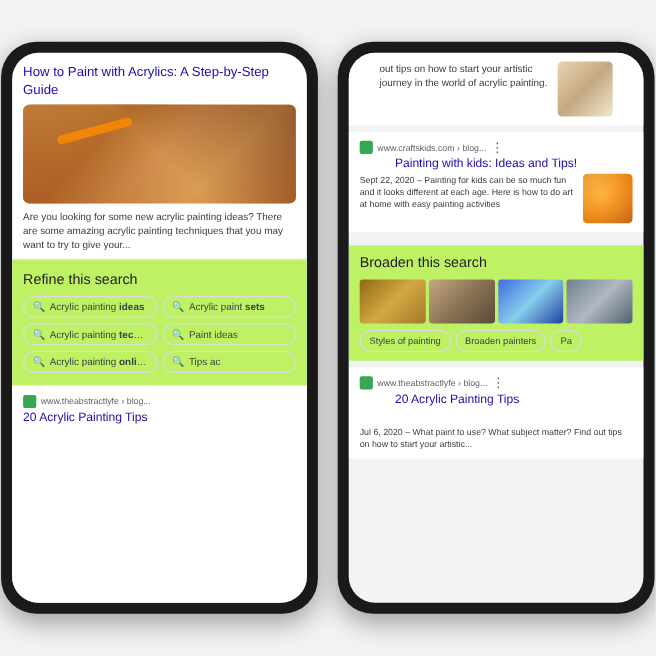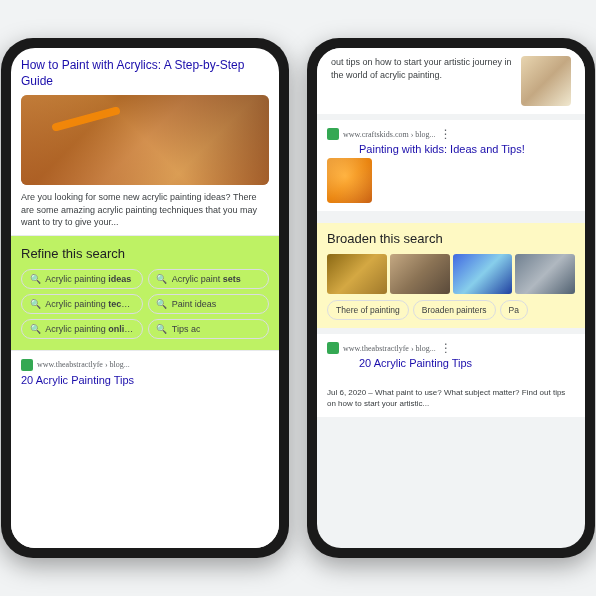--- a/index.html
+++ b/index.html
@@ -138,33 +138,32 @@
     .favicon {
       width: 12px;
       height: 12px;
       background: #34a853;
       border-radius: 2px;
       flex-shrink: 0;
     }
     .source-text {
       font-size: 8px;
       color: #5f6368;
-      font-family: Liberation Serif, serif;
     }
     .bottom-result-title {
       font-size: 11px;
       color: #1a0dab;
       font-weight: 500;
     }
     
     .right-screen {
       background: #f1f3f4;
     }
     .top-result-snippet {
-      padding: 8px 14px;
+      padding: 8px 28px;
       background: #fff;
       display: flex;
       gap: 8px;
       align-items: flex-start;
     }
     .top-snippet-text {
       font-size: 9px;
       color: #3c4043;
       line-height: 1.4;
       flex: 1;
@@ -205,21 +204,21 @@
       position: relative;
       overflow: hidden;
     }
     .right-thumb::after {
       content: '';
       position: absolute;
       inset: 0;
       background: radial-gradient(circle at 40% 40%, rgba(255,200,100,0.6), rgba(180,80,0,0.4));
     }
     .broaden-section {
-      background: #fef9c3;
+      background: #bef264;
       padding: 8px 10px;
       margin: 6px 0;
     }
     .broaden-images {
       display: flex;
       gap: 3px;
       margin-bottom: 6px;
     }
     .broaden-img {
       flex: 1;
@@ -334,34 +333,35 @@
       </div>
 
       <div class="right-card">
         <div class="source-line">
           <div class="favicon"></div>
           <span class="source-text">www.craftskids.com › blog...</span>
           <span class="menu-dots">⋮</span>
         </div>
         <div class="right-card-title">Painting with kids: Ideas and Tips!</div>
         <div class="right-date-snippet">
+          <span style="flex:1;">Sept 22, 2020 – Painting for kids can be so much fun and it looks different at each age. Here is how to do art at home with easy painting activities</span>
           <div class="right-thumb"></div>
         </div>
       </div>
 
       <div class="broaden-section">
         <div class="section-title">Broaden this search</div>
         <div class="broaden-images">
           <div class="broaden-img broaden-img-1"></div>
           <div class="broaden-img broaden-img-2"></div>
           <div class="broaden-img broaden-img-3"></div>
           <div class="broaden-img broaden-img-4"></div>
         </div>
         <div class="broaden-chips-row">
-          <div class="broaden-chip">There of painting</div>
+          <div class="broaden-chip">Styles of painting</div>
           <div class="broaden-chip">Broaden painters</div>
           <div class="broaden-chip">Pa</div>
         </div>
       </div>
 
       <div class="bottom-result-right">
         <div class="source-line">
           <div class="favicon"></div>
           <span class="source-text">www.theabstractlyfe › blog...</span>
           <span class="menu-dots">⋮</span>

